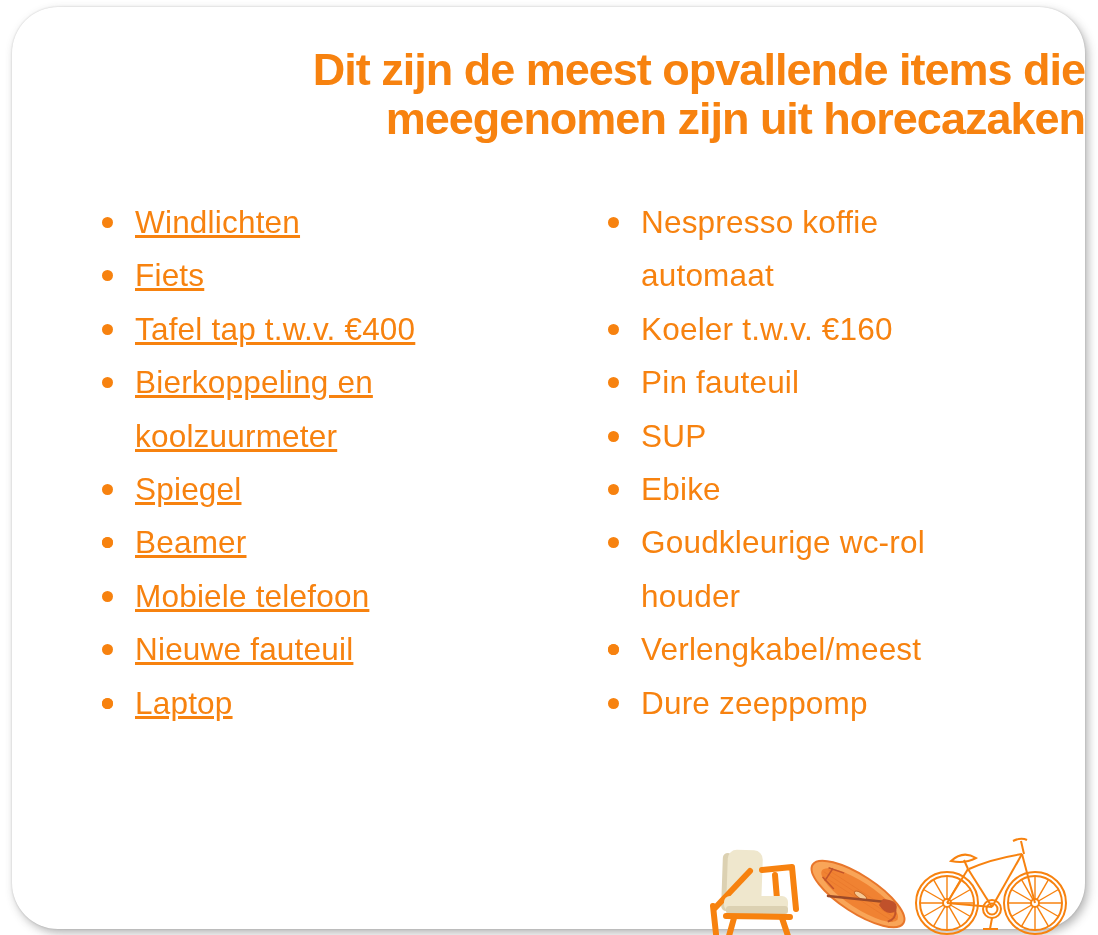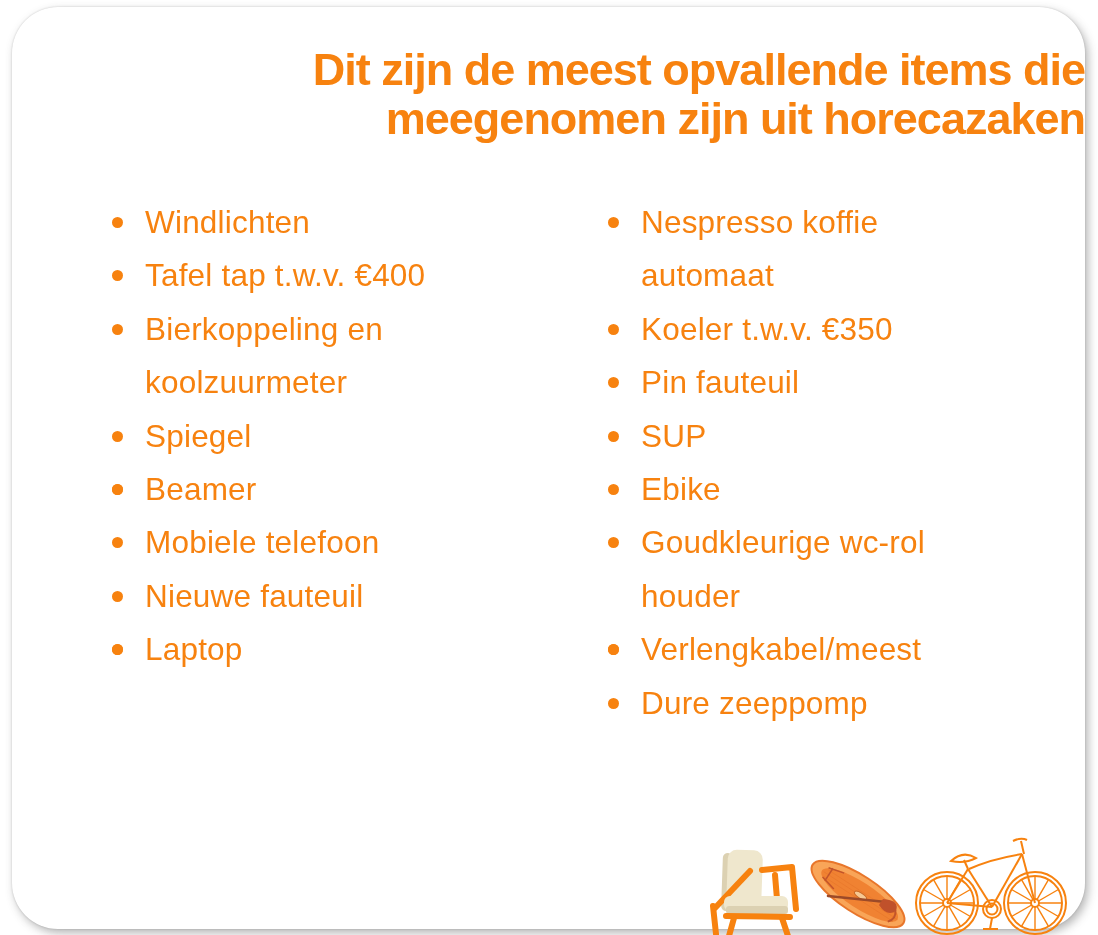--- a/index.html
+++ b/index.html
@@ -25,21 +25,21 @@
   .title{
     position:absolute;left:0;right:0;top:38px;margin:0;
     text-align:right;color:var(--accent);
     font-size:45px;font-weight:700;line-height:49px;letter-spacing:-1px;
     white-space:pre-line;
   }
   ul.col{
     position:absolute;top:189px;margin:0;padding:0;list-style:none;
     color:var(--accent);font-size:31.5px;line-height:53.4px;letter-spacing:.2px;
   }
-  ul.col-left{left:98px;width:440px;}
+  ul.col-left{left:88px;width:440px;text-decoration:underline;}
   ul.col-right{left:594px;width:465px;}
   li{position:relative;padding-left:35px;}
   li .itext{white-space:pre-line;}
   li .dot{
     position:absolute;left:2px;top:21px;width:11px;height:11px;
     border-radius:50%;background:var(--accent);
   }
   .illos{position:absolute;left:0;top:0;width:100%;height:100%;pointer-events:none;}
   .illo{position:absolute;}
   .illo svg{overflow:visible;display:block;}
@@ -50,35 +50,36 @@
 </head>
 <body>
 
 <div class="card">
 
   <h1 class="title">Dit zijn de meest opvallende items die
 meegenomen zijn uit horecazaken</h1>
 
   <ul class="col col-left">
       <li><span class="dot"></span><span class="itext">Windlichten</span></li>
+      <li><span class="dot"></span><span class="itext">Fiets</span></li>
       <li><span class="dot"></span><span class="itext">Tafel tap t.w.v. €400</span></li>
       <li><span class="dot"></span><span class="itext">Bierkoppeling en
 koolzuurmeter</span></li>
       <li><span class="dot"></span><span class="itext">Spiegel</span></li>
       <li><span class="dot"></span></li>
       <li><span class="dot"></span><span class="itext">Beamer</span></li>
       <li><span class="dot"></span><span class="itext">Mobiele telefoon</span></li>
       <li><span class="dot"></span><span class="itext">Nieuwe fauteuil</span></li>
       <li><span class="dot"></span></li>
       <li><span class="dot"></span><span class="itext">Laptop</span></li>
     </ul>
   <ul class="col col-right">
       <li><span class="dot"></span><span class="itext">Nespresso koffie
 automaat</span></li>
-      <li><span class="dot"></span><span class="itext">Koeler t.w.v. €350</span></li>
+      <li><span class="dot"></span><span class="itext">Koeler t.w.v. €160</span></li>
       <li><span class="dot"></span><span class="itext">Pin fauteuil</span></li>
       <li><span class="dot"></span><span class="itext">SUP</span></li>
       <li><span class="dot"></span><span class="itext">Ebike</span></li>
       <li><span class="dot"></span><span class="itext">Goudkleurige wc-rol
 houder</span></li>
       <li><span class="dot"></span></li>
       <li><span class="dot"></span><span class="itext">Verlengkabel/meest</span></li>
       <li><span class="dot"></span><span class="itext">Dure zeeppomp</span></li>
     </ul>
 

